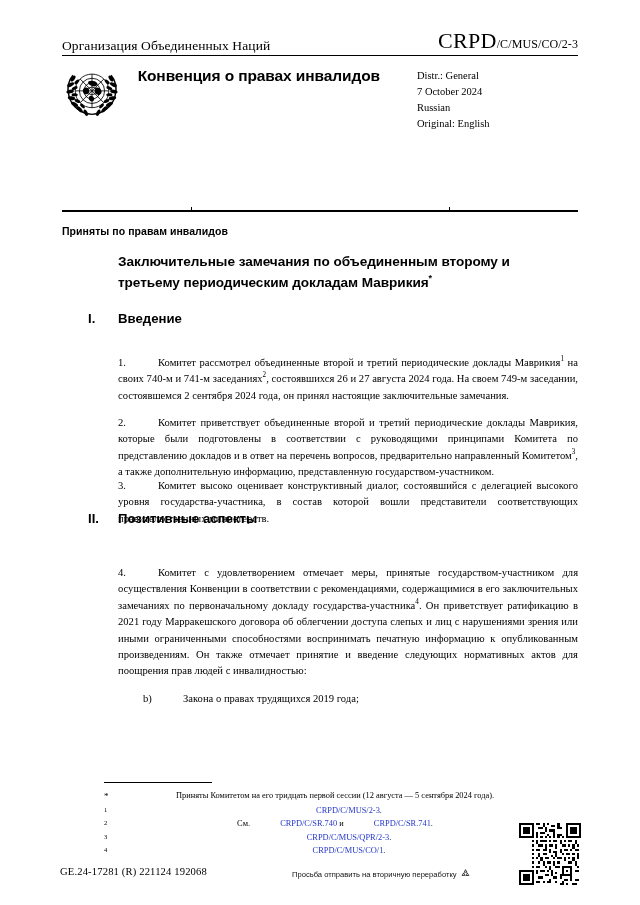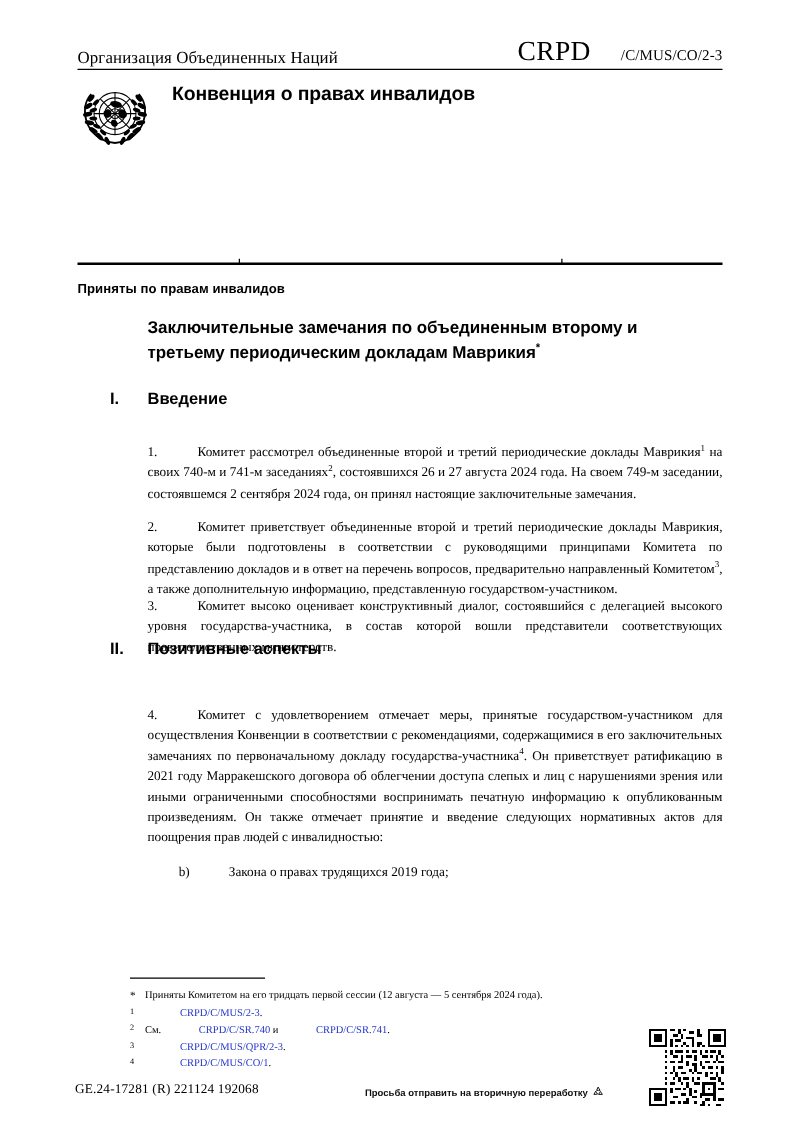--- a/index.html
+++ b/index.html
@@ -41,21 +41,20 @@
     font-family: "Liberation Serif", "DejaVu Serif", serif;
     font-size: 13.5px;
     letter-spacing: 0.1px;
     white-space: nowrap;
     line-height: 1;
   }
   .symbol-wrap {
     display: flex;
     align-items: baseline;
     white-space: nowrap;
-    gap: 24px;
   }
   .symbol-main {
     font-family: "Liberation Serif", "DejaVu Serif", serif;
     font-size: 22px;
     letter-spacing: 0.3px;
     line-height: 1;
   }
   .symbol-sub {
     font-family: "Liberation Serif", "DejaVu Serif", serif;
     font-size: 12px;
@@ -240,21 +239,21 @@
     width: 12px;
     flex: 0 0 12px;
     text-align: left;
     font-size: 6.6px;
     padding-top: 1px;
   }
   .fn .marker.asterisk {
     font-size: 9px;
     padding-top: 0;
   }
-  .fn .fn-text { flex: 1 1 auto; }
+  .fn .fn-text { flex: 1 1 auto; text-align: center; }
   .lnk {
     color: #2437c8;
     text-decoration: none;
     margin-left: 28px;
   }
 
   
   .footer-code {
     position: absolute;
     left: 60px;
@@ -264,21 +263,21 @@
     white-space: nowrap;
   }
   .recycle-note {
     position: absolute;
     left: 292px;
     top: 868px;
     display: flex;
     align-items: center;
     gap: 3px;
     font-family: "Liberation Sans", "DejaVu Sans", sans-serif;
-    font-weight: bold;
+    font-weight: normal;
     font-size: 7.6px;
     color: #111;
     white-space: nowrap;
   }
   .qr {
     position: absolute;
     left: 519px;
     top: 823px;
     width: 62px;
     height: 62px;
@@ -352,20 +351,26 @@
             <path d="M44 27 C49 25 56 26 59 30 C61 33 58 36 54 36 C49 36 44 33 43 30 Z"></path>
             <path d="M57 38 C62 37 66 40 67 44 C68 48 64 52 60 51 C56 50 54 45 55 41 Z"></path>
             <path d="M38 38 C42 37 45 40 45 44 C45 48 41 51 38 50 C34 49 33 44 34 41 Z"></path>
             <path d="M46 53 C50 52 54 55 54 59 C54 62 50 64 47 62 C44 60 43 55 46 53 Z"></path>
           </g>
         </svg>
       </div>
 
       <div class="conv-title">Конвенция о правах инвалидов</div>
 
+      <div class="distr-block">
+        <div>Distr.: General</div>
+        <div>7 October 2024</div>
+        <div>Russian</div>
+        <div>Original: English</div>
+      </div>
     </div>
   </div>
 
   <div class="band">
     <div class="band-rule">
       <span class="tick t1"></span>
       <span class="tick t2"></span>
     </div>
     <div class="committee">Приняты по правам инвалидов</div>
   </div>

